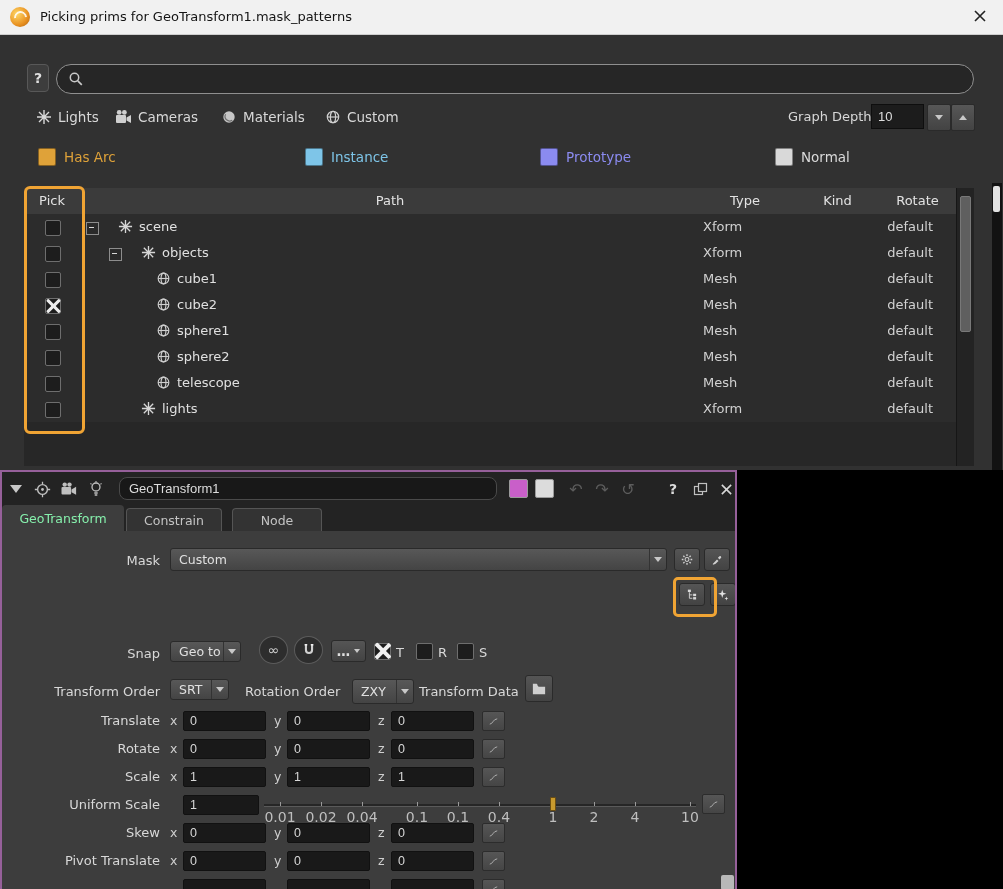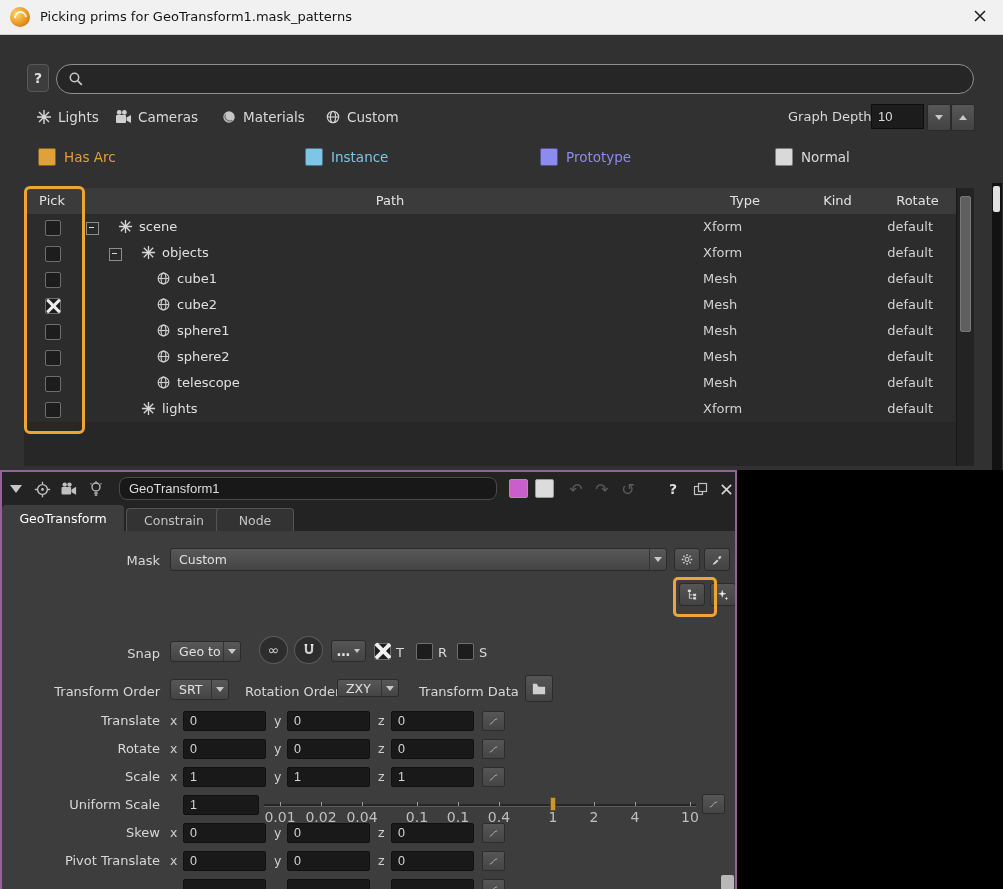--- a/index.html
+++ b/index.html
@@ -51,21 +51,21 @@
   .ptabs{position:absolute;left:0;top:33px;width:100%;height:26px;background:#232323}
   .pcontent{position:absolute;left:0;top:59px;right:0;bottom:0;background:#3d3d3d}
   .icobtn{position:absolute;background:transparent;border:none;display:flex;align-items:center;justify-content:center;cursor:pointer;padding:0}
   .tri-down{width:0;height:0;border-left:4px solid transparent;border-right:4px solid transparent;border-top:5px solid #c8c8c8}
   .tri-up{width:0;height:0;border-left:4px solid transparent;border-right:4px solid transparent;border-bottom:5px solid #c8c8c8}
   .tri-down.big{border-left-width:6px;border-right-width:6px;border-top-width:8px}
   .namefield{position:absolute;left:117px;top:5px;width:378px;height:23px;background:#181818;border:1px solid #4a4a4a;border-radius:8px;color:#dddddd;padding:0 9px;box-sizing:border-box;font-size:13px}
   .swatch{position:absolute;top:7px;width:19px;height:19px;border:1px solid #9a9a9a;border-radius:2px;cursor:pointer;box-sizing:border-box}
   .dimglyph{color:#5d5d5d;font-size:16px}
   .tab{position:absolute;display:flex;align-items:center;justify-content:center;font-size:12.5px;cursor:pointer;border-top-left-radius:4px;border-top-right-radius:4px}
-  .tab.active{background:#3d3d3d;color:#ffffff;height:26px;top:0}
+  .tab.active{background:#3d3d3d;color:#86efac;height:26px;top:0}
   .tab.idle{background:#333333;border:1px solid #555;border-bottom:none;color:#c4c4c4;height:23px;top:3px;box-sizing:border-box}
   .lbl{position:absolute;color:#d8d8d8;font-size:13px;white-space:nowrap}
   .rlbl{text-align:right;width:158px;left:0}
   .dd{position:absolute;background:linear-gradient(#585858,#444444);border:1px solid #2a2a2a;border-radius:3px;display:flex;align-items:center;box-sizing:border-box;cursor:pointer}
   .dd-val{flex:1;padding:0 8px;color:#e0e0e0;font-size:12.5px;overflow:hidden;white-space:nowrap}
   .dd-arr{flex:none;width:16px;align-self:stretch;border-left:1px solid #333;display:flex;align-items:center;justify-content:center}
   .sqbtn{position:absolute;background:linear-gradient(#555,#434343);border:1px solid #2a2a2a;border-radius:3px;display:flex;align-items:center;justify-content:center;cursor:pointer;box-sizing:border-box}
   .rndbtn{position:absolute;background:#2d2d2d;border:1px solid #5c5c5c;border-radius:50%;display:flex;align-items:center;justify-content:center;color:#d0d0d0;cursor:pointer;box-sizing:border-box;font-size:14px}
   .tin{position:absolute;background:#191919;border:1px solid #111;color:#d8d8d8;box-sizing:border-box;padding:0 6px;font-size:12.5px;height:20px;border-radius:2px}
   .axis{position:absolute;color:#cfcfcf;font-size:12.5px}
@@ -346,21 +346,21 @@
       <button class="icobtn" style="left:713px;top:5px;width:22px;height:24px">
         <svg width="13" height="13" viewBox="0 0 14 14">
             <path d="M2 2l10 10M12 2L2 12" stroke="#d8d8d8" stroke-width="1.7"></path>
           </svg>
       </button>
     </div>
 
     <div class="ptabs">
       <div class="tab active" style="left:0;width:122px">GeoTransform</div>
       <div class="tab idle" style="left:124px;width:96px">Constrain</div>
-      <div class="tab idle" style="left:214px;width:78px">Node</div>
+      <div class="tab idle" style="left:230px;width:90px">Node</div>
     </div>
 
     <div class="pcontent"></div>
 
     <span class="lbl rlbl" style="top:81px">Mask</span>
     <div class="dd" style="left:168px;top:76px;width:497px;height:23px">
       <span class="dd-val">Custom</span>
       <span class="dd-arr">
           <i class="tri-down"></i>
         </span>
@@ -424,21 +424,21 @@
     <span class="lbl" style="left:477px;top:173px">S</span>
 
     <span class="lbl rlbl" style="top:212px">Transform Order</span>
     <div class="dd" style="left:168px;top:207px;width:59px;height:21px">
       <span class="dd-val">SRT</span>
       <span class="dd-arr">
           <i class="tri-down"></i>
         </span>
     </div>
     <span class="lbl" style="left:243px;top:212px">Rotation Order</span>
-    <div class="dd" style="left:335px;top:207px;width:62px;height:18px">
+    <div class="dd" style="left:350px;top:207px;width:62px;height:25px">
       <span class="dd-val">ZXY</span>
       <span class="dd-arr">
           <i class="tri-down"></i>
         </span>
     </div>
     <span class="lbl" style="left:417px;top:212px">Transform Data</span>
     <button class="sqbtn" style="left:523px;top:203px;width:28px;height:27px">
       <svg width="16" height="14" viewBox="0 0 16 14">
           <path d="M1 2.5h5l1.5 2H15V13H1z" fill="#cfcfcf"></path>
           <path d="M1 2.5V1h4.4l1 1.5" fill="#cfcfcf"></path>

